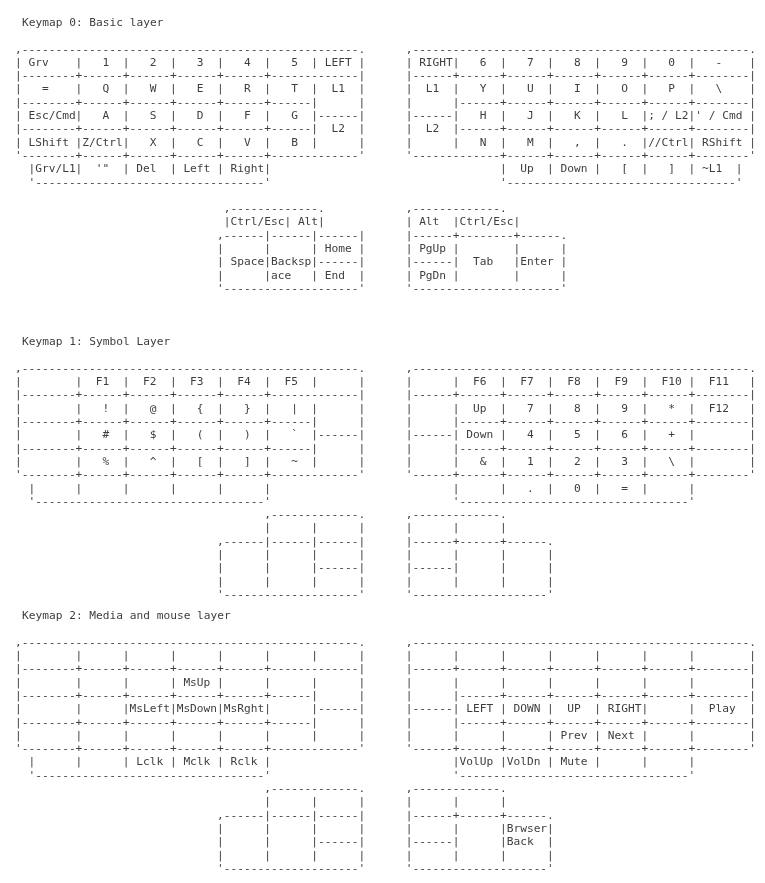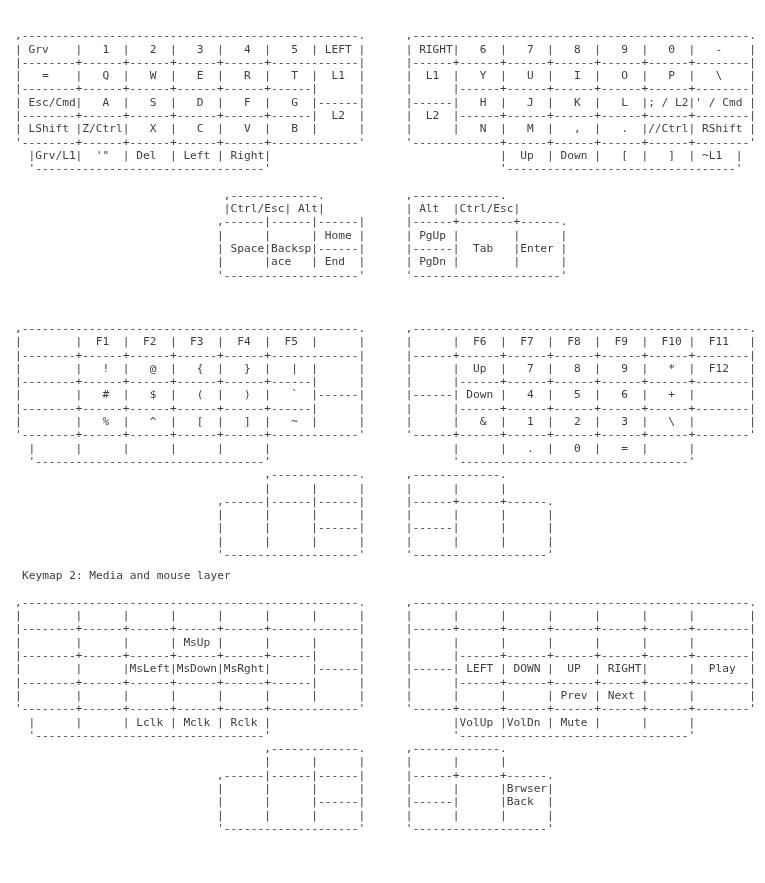--- a/index.html
+++ b/index.html
@@ -32,20 +32,21 @@
     line-height: inherit;
     white-space: pre;
   }
 </style>
 </head>
 <body style="color: rgb(62, 62, 62);">
 
 <div class="doc">
 
   <section class="keymap-section section-0">
+    <div class="keymap-title">Keymap 0: Basic layer</div>
     <pre class="keymap-art">,--------------------------------------------------.      ,--------------------------------------------------.
 | Grv    |   1  |   2  |   3  |   4  |   5  | LEFT |      | RIGHT|   6  |   7  |   8  |   9  |   0  |   -    |
 |--------+------+------+------+------+-------------|      |------+------+------+------+------+------+--------|
 |   =    |   Q  |   W  |   E  |   R  |   T  |  L1  |      |  L1  |   Y  |   U  |   I  |   O  |   P  |   \    |
 |--------+------+------+------+------+------|      |      |      |------+------+------+------+------+--------|
 | Esc/Cmd|   A  |   S  |   D  |   F  |   G  |------|      |------|   H  |   J  |   K  |   L  |; / L2|' / Cmd |
 |--------+------+------+------+------+------|  L2  |      |  L2  |------+------+------+------+------+--------|
 | LShift |Z/Ctrl|   X  |   C  |   V  |   B  |      |      |      |   N  |   M  |   ,  |   .  |//Ctrl| RShift |
 '--------+------+------+------+------+-------------'      '-------------+------+------+------+------+--------'
   |Grv/L1|  '"  | Del  | Left | Right|                                  |  Up  | Down |   [  |   ]  | ~L1  |
@@ -54,20 +55,21 @@
                                ,-------------.            ,-------------.
                                |Ctrl/Esc| Alt|            | Alt  |Ctrl/Esc|
                               ,------|------|------|      |------+--------+------.
                               |      |      | Home |      | PgUp |        |      |
                               | Space|Backsp|------|      |------|  Tab   |Enter |
                               |      |ace   | End  |      | PgDn |        |      |
                               '--------------------'      '----------------------'</pre>
   </section>
 
   <section class="keymap-section section-1">
+    <div class="keymap-title">Keymap 1: Symbol Layer</div>
     <pre class="keymap-art">,--------------------------------------------------.      ,--------------------------------------------------.
 |        |  F1  |  F2  |  F3  |  F4  |  F5  |      |      |      |  F6  |  F7  |  F8  |  F9  |  F10 |  F11   |
 |--------+------+------+------+------+-------------|      |------+------+------+------+------+------+--------|
 |        |   !  |   @  |   {  |   }  |   |  |      |      |      |  Up  |   7  |   8  |   9  |   *  |  F12   |
 |--------+------+------+------+------+------|      |      |      |------+------+------+------+------+--------|
 |        |   #  |   $  |   (  |   )  |   `  |------|      |------| Down |   4  |   5  |   6  |   +  |        |
 |--------+------+------+------+------+------|      |      |      |------+------+------+------+------+--------|
 |        |   %  |   ^  |   [  |   ]  |   ~  |      |      |      |   &amp;  |   1  |   2  |   3  |   \  |        |
 '--------+------+------+------+------+-------------'      '------+------+------+------+------+------+--------'
   |      |      |      |      |      |                           |      |   .  |   0  |   =  |      |

